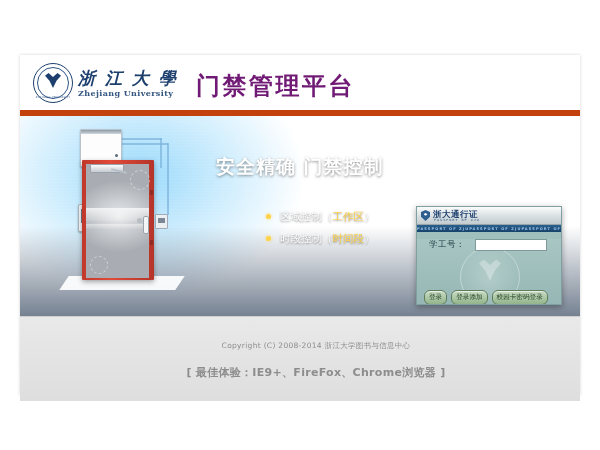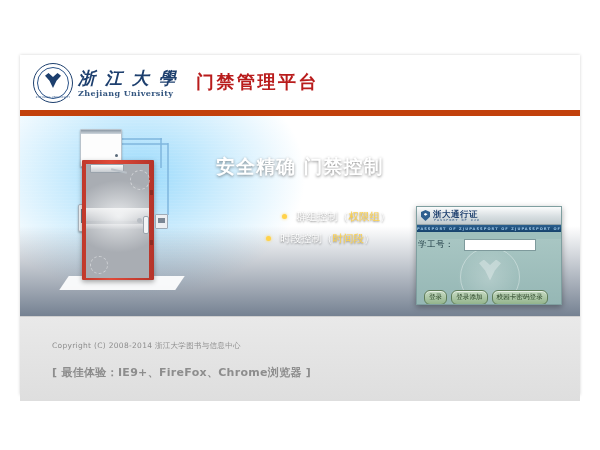--- a/index.html
+++ b/index.html
@@ -36,22 +36,22 @@
   }
   .logo-cn{
     position:absolute;left:58px;top:12px;font-family:"DejaVu Serif","Liberation Serif",serif;
     font-size:17px;font-weight:bold;font-style:italic;color:#1d3f6e;letter-spacing:2px;
   }
   .logo-en{
     position:absolute;left:58px;top:33px;font-family:"DejaVu Serif","Liberation Serif",serif;
     font-size:8px;font-weight:bold;color:#33557f;letter-spacing:.4px;
   }
   .site-title{
-    position:absolute;left:176px;top:15px;font-size:18px;font-weight:bold;
-    color:#b91c1c;letter-spacing:2.5px;
+    position:absolute;left:176px;top:15px;font-size:24px;font-weight:bold;
+    color:#701a75;letter-spacing:2.5px;
   }
 
   
   .hero{
     position:relative;height:200px;overflow:hidden;
     background:
       linear-gradient(180deg,rgba(255,255,255,.07) 0%,rgba(0,0,0,.06) 100%),
       linear-gradient(118deg,#1e96dd 0%,#1479c4 22%,#0e5fa6 45%,#0c4a88 68%,#0d3straight 68%,#0e3straight 100%),
       #0f3a6e;
     padding-left: 23px;
@@ -197,39 +197,39 @@
   }
   .login .wm{
     position:absolute;left:50%;top:50%;width:58px;height:58px;margin:-29px 0 0 -29px;
     border-radius:50%;border:1.4px solid rgba(255,255,255,.35);
   }
   .login .wm:after{
     content:"";position:absolute;left:50%;top:12px;margin-left:-11px;width:22px;height:21px;
     background:rgba(255,255,255,.30);
     clip-path:polygon(0% 18%,22% 0%,50% 26%,78% 0%,100% 18%,72% 52%,50% 100%,28% 52%);
   }
-  .frow{position:relative;display:flex;align-items:flex-end;margin:7px 0 0 1px;}
+  .frow{position:relative;display:flex;align-items:flex-end;margin:7px 0 0 12px;}
   .frow label{font-size:8.5px;color:#14303a;width:46px;letter-spacing:.5px;white-space:nowrap;}
   .frow input{
     width:72px;height:12px;border:1px solid #7e9a9c;background:#ffffff;
     font-size:8px;padding:0 3px;box-sizing:border-box;outline:none;
   }
   .btnrow{position:absolute;left:7px;bottom:7px;display:flex;gap:4px;}
   .btn{
     background:linear-gradient(180deg,#c7dbc3,#93b48c);border:1px solid #5f7d59;border-radius:6px;
     font-size:6.6px;color:#1f3a1c;padding:2px 4px;white-space:nowrap;cursor:pointer;
     box-shadow:inset 0 1px 0 rgba(255,255,255,.6);
   }
 
   
   .footer{
     position:relative;height:84px;background:#e2e2e2;border-top:1px solid #cfcfcf;
     background:linear-gradient(180deg,#e9e9e9,#dedede);
   }
-  .footer .line{color:#8d8d8d;white-space:nowrap;padding-left:32px;}
+  .footer .line{text-align:center;color:#8d8d8d;white-space:nowrap;padding-left:32px;}
   .f1{padding-top:24px;font-size:7.5px;letter-spacing:.3px;}
   .f2{padding-top:14px;font-size:11px;font-weight:bold;color:#8a8a8a;letter-spacing:.3px;}
 </style>
 </head>
 <body>
 
 <div class="page">
 
   <div class="header">
     <div class="logo-seal">
@@ -282,22 +282,22 @@
         <div class="hinge" style="top:80px;"></div>
       </div>
 
       <div class="exit-btn">
           <i></i>
         </div>
     </div>
 
     <div class="slogan">安全精确  门禁控制</div>
     <ul class="feat">
-      <li class="i2">
-        <span class="dot"></span><span>群组控制（</span><span class="hl">权限组</span><span>）</span>
+      <li class="i1">
+        <span class="dot"></span><span>区域控制（</span><span class="hl">工作区</span><span>）</span>
       </li>
       <li class="i3">
         <span class="dot"></span><span>时段控制（</span><span class="hl">时间段</span><span>）</span>
       </li>
     </ul>
 
     <div class="login">
       <div class="titlebar">
         <div class="shield"></div>
         <div class="tb-cn">浙大通行证</div>

